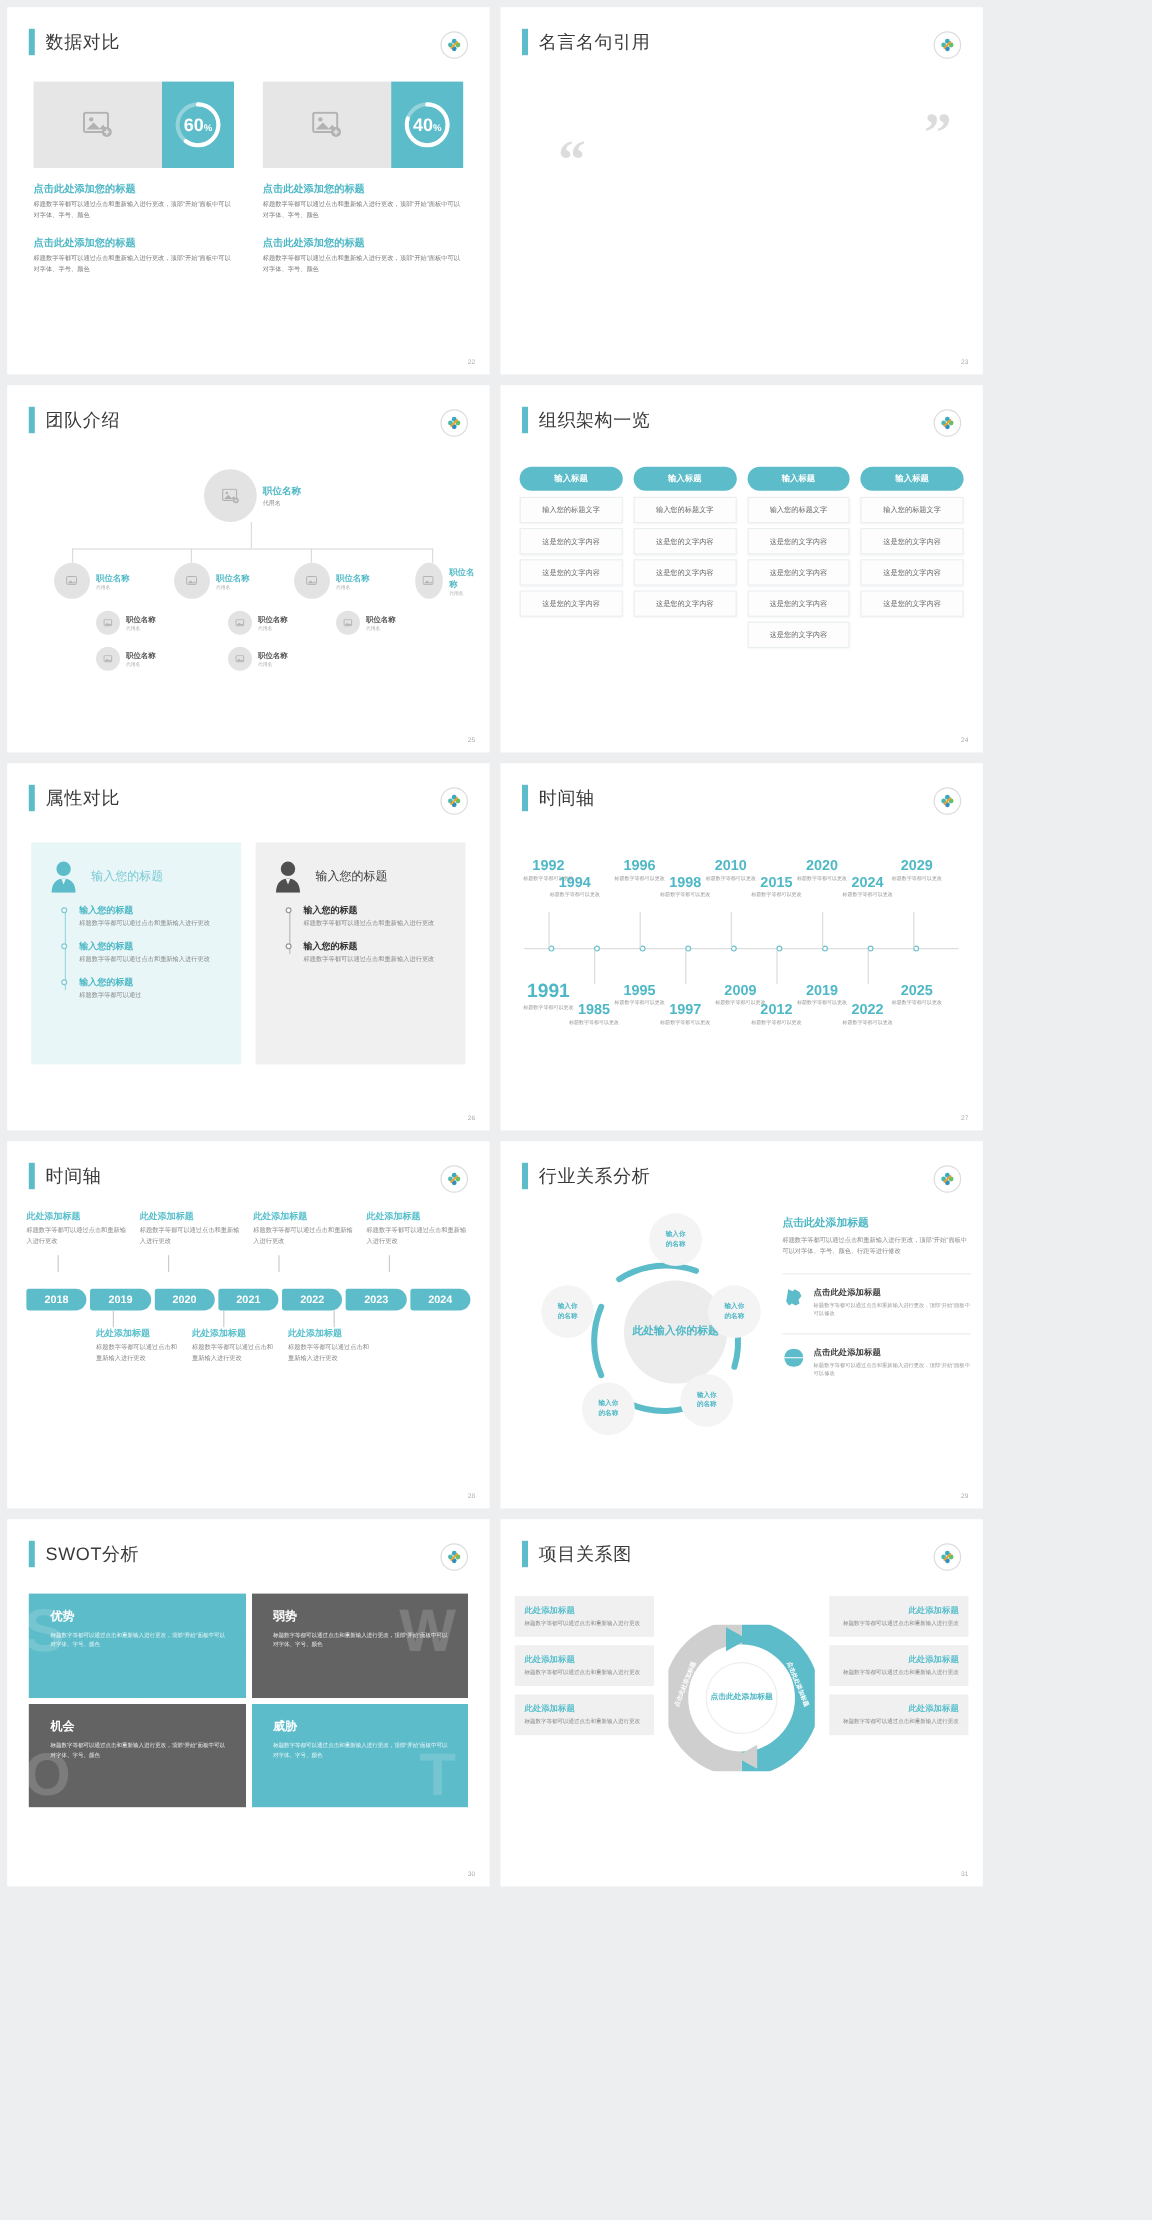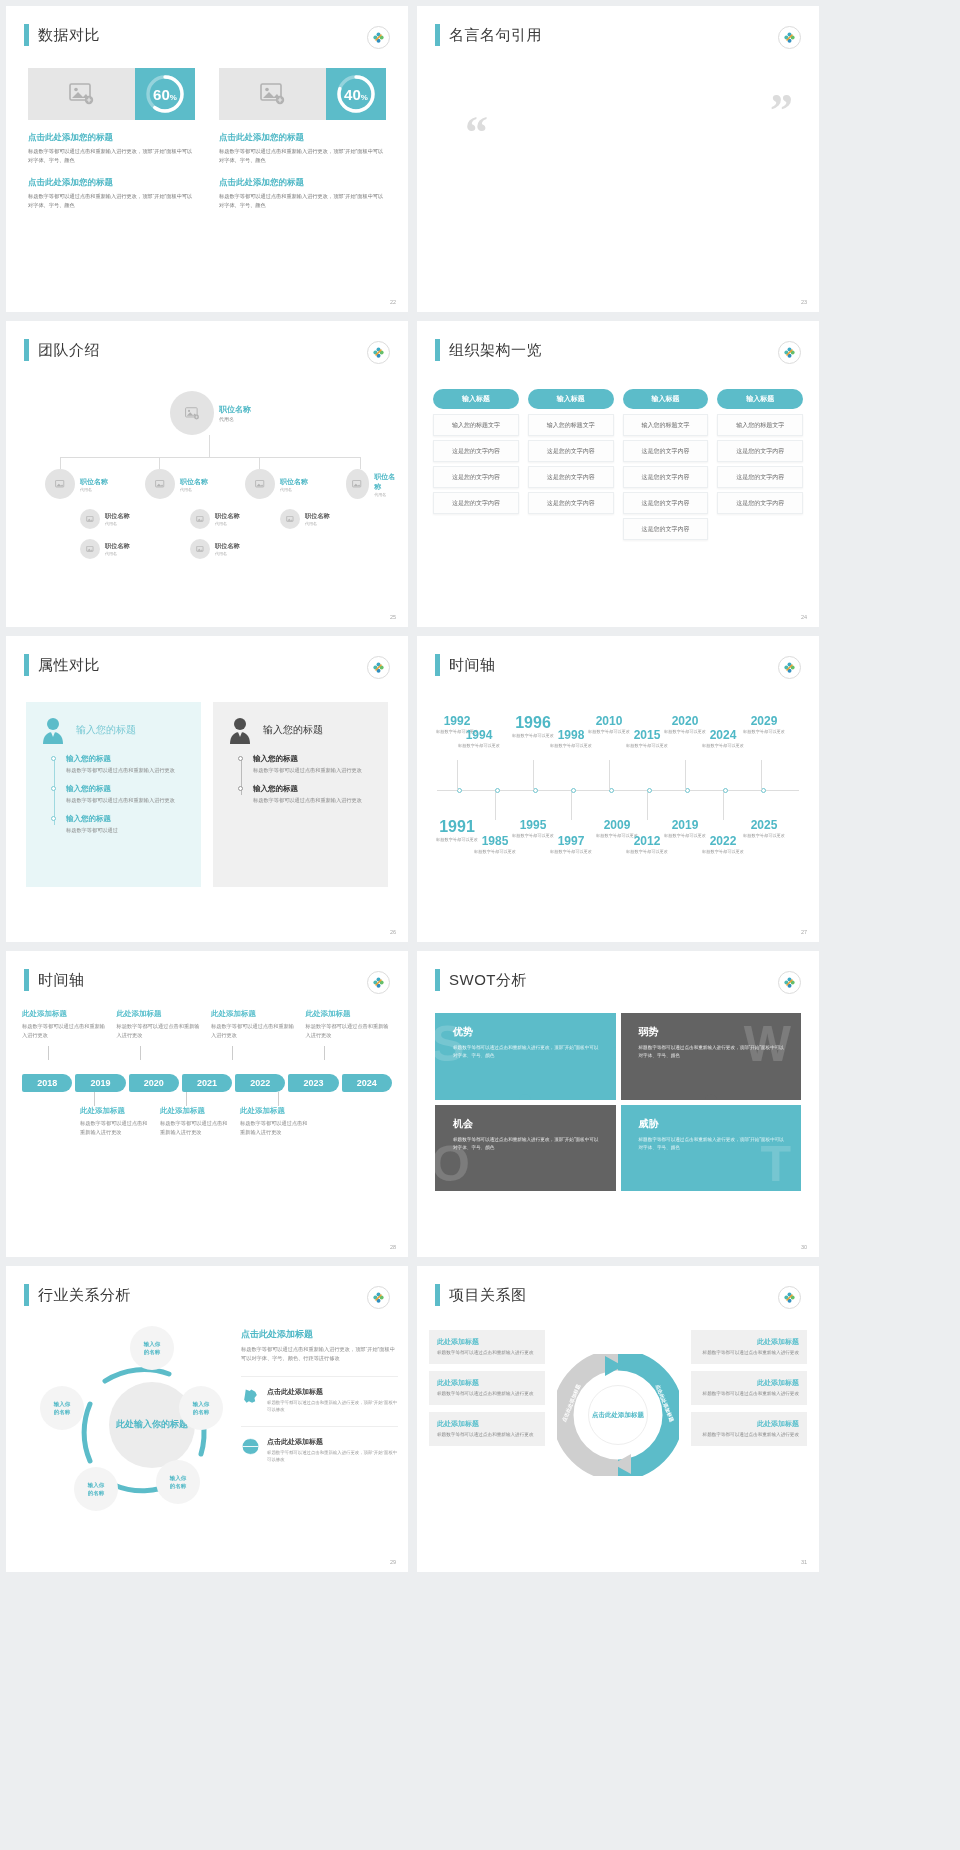--- a/index.html
+++ b/index.html
@@ -30,21 +30,21 @@
     width: 23px; height: 23px; border-radius: 50%;
     border: 1px solid #dcdcdc; background: #fff;
     display: flex; align-items: center; justify-content: center;
   }
   .logo svg { width: 15px; height: 15px; }
   .pgnum { position: absolute; bottom: 7px; right: 12px; font-size: 5.5px; color: #aaa; }
 
   
   .dc-wrap { position: absolute; top: 62px; left: 22px; right: 22px; display: flex; gap: 24px; }
   .dc-col { flex: 1; }
-  .dc-img { height: 52px; display: flex; }
+  .dc-img { height: 72px; display: flex; }
   .dc-left { flex: 1; background: #e6e6e6; display: flex; align-items: center; justify-content: center; }
   .dc-right { width: 60px; background: #5cbcc9; display: flex; align-items: center; justify-content: center; position: relative; }
   .dc-pct { position: absolute; font-size: 15px; color: #fff; font-weight: bold; }
   .dc-pct small { font-size: 8px; }
   .dc-block { margin-top: 12px; }
   .dc-h { font-size: 8.5px; font-weight: bold; color: #4fb8c6; margin-bottom: 3px; }
   .dc-p { font-size: 5.2px; color: #777; line-height: 1.75; }
 
   
   .q-wrap { position: absolute; top: 110px; left: 48px; right: 40px; display: flex; }
@@ -598,21 +598,21 @@
 
       <div class="tz-item" style="left:3px;top:20px;">
           <div class="tz-y" style="font-size:12px;">1992</div>
           <div class="tz-d">标题数字等都可以更改</div>
         </div>
       <div class="tz-item" style="left:25px;top:34px;">
           <div class="tz-y" style="font-size:12px;">1994</div>
           <div class="tz-d">标题数字等都可以更改</div>
         </div>
       <div class="tz-item" style="left:79px;top:20px;">
-          <div class="tz-y" style="font-size:16px;">1996</div>
+          <div class="tz-y" style="font-size:12px;">1996</div>
           <div class="tz-d">标题数字等都可以更改</div>
         </div>
       <div class="tz-item" style="left:117px;top:34px;">
           <div class="tz-y" style="font-size:12px;">1998</div>
           <div class="tz-d">标题数字等都可以更改</div>
         </div>
       <div class="tz-item" style="left:155px;top:20px;">
           <div class="tz-y" style="font-size:12px;">2010</div>
           <div class="tz-d">标题数字等都可以更改</div>
         </div>
@@ -742,67 +742,20 @@
           <div class="tb-p">标题数字等都可以通过点击和重新输入进行更改</div>
         </div>
         <div class="tb-cell">
           <div class="tb-h">此处添加标题</div>
           <div class="tb-p">标题数字等都可以通过点击和重新输入进行更改</div>
         </div>
         <div class="tb-cell"></div>
       </div>
     </div>
     <div class="pgnum">28</div>
-  </div>
-
-  <div class="slide">
-    <div class="s-head">
-      <div class="s-bar"></div>
-      <div class="s-title">SWOT分析</div>
-    </div>
-    <div class="logo">
-      <svg viewBox="0 0 24 24">
-          <g>
-            <circle cx="12" cy="7" r="3.2" fill="#3aa9c4"></circle>
-            <circle cx="7" cy="12" r="3.2" fill="#4bb8ae"></circle>
-            <circle cx="17" cy="12" r="3.2" fill="#66bf6a"></circle>
-            <circle cx="12" cy="17" r="3.2" fill="#2f8fc0"></circle>
-            <path d="M8 16 L16 8" stroke="#f0a030" stroke-width="2.4" fill="none" stroke-linecap="round"></path>
-          </g>
-        </svg>
-    </div>
-    <div class="sw">
-      <div class="sw-grid">
-        <div class="sw-cell sw-teal">
-          <div class="sw-letter" style="left:-4px;top:6px;">S</div>
-          <div class="sw-h">优势</div>
-          <div class="sw-p">标题数字等都可以通过点击和重新输入进行更改，顶部“开始”面板中可以对字体、字号、颜色</div>
-          <div class="sw-knob" style="right:-6px;top:34px;width:12px;height:12px;background:#5cbcc9;"></div>
-          <div class="sw-knob" style="left:50%;bottom:-6px;margin-left:-6px;width:12px;height:12px;background:#5cbcc9;"></div>
-        </div>
-        <div class="sw-cell sw-gray">
-          <div class="sw-letter" style="right:10px;top:6px;">W</div>
-          <div class="sw-h">弱势</div>
-          <div class="sw-p">标题数字等都可以通过点击和重新输入进行更改，顶部“开始”面板中可以对字体、字号、颜色</div>
-          <div class="sw-knob" style="left:50%;bottom:-6px;margin-left:-6px;width:12px;height:12px;background:#636363;"></div>
-        </div>
-        <div class="sw-cell sw-gray">
-          <div class="sw-letter" style="left:-4px;bottom:2px;">O</div>
-          <div class="sw-h">机会</div>
-          <div class="sw-p">标题数字等都可以通过点击和重新输入进行更改，顶部“开始”面板中可以对字体、字号、颜色</div>
-          <div class="sw-knob" style="right:-6px;top:34px;width:12px;height:12px;background:#636363;"></div>
-        </div>
-        <div class="sw-cell sw-teal">
-          <div class="sw-letter" style="right:10px;bottom:2px;">T</div>
-          <div class="sw-h">威胁</div>
-          <div class="sw-p">标题数字等都可以通过点击和重新输入进行更改，顶部“开始”面板中可以对字体、字号、颜色</div>
-        </div>
-      </div>
-    </div>
-    <div class="pgnum">30</div>
   </div>
 
   <div class="slide">
     <div class="s-head">
       <div class="s-bar"></div>
       <div class="s-title">行业关系分析</div>
     </div>
     <div class="logo">
       <svg viewBox="0 0 24 24">
           <g>
@@ -869,33 +822,80 @@
           </div>
         </div>
       </div>
     </div>
     <div class="pgnum">29</div>
   </div>
 
   <div class="slide">
     <div class="s-head">
       <div class="s-bar"></div>
-      <div class="s-title">项目关系图</div>
+      <div class="s-title">SWOT分析</div>
     </div>
     <div class="logo">
       <svg viewBox="0 0 24 24">
           <g>
             <circle cx="12" cy="7" r="3.2" fill="#3aa9c4"></circle>
             <circle cx="7" cy="12" r="3.2" fill="#4bb8ae"></circle>
             <circle cx="17" cy="12" r="3.2" fill="#66bf6a"></circle>
             <circle cx="12" cy="17" r="3.2" fill="#2f8fc0"></circle>
             <path d="M8 16 L16 8" stroke="#f0a030" stroke-width="2.4" fill="none" stroke-linecap="round"></path>
           </g>
         </svg>
     </div>
+    <div class="sw">
+      <div class="sw-grid">
+        <div class="sw-cell sw-teal">
+          <div class="sw-letter" style="left:-4px;top:6px;">S</div>
+          <div class="sw-h">优势</div>
+          <div class="sw-p">标题数字等都可以通过点击和重新输入进行更改，顶部“开始”面板中可以对字体、字号、颜色</div>
+          <div class="sw-knob" style="right:-6px;top:34px;width:12px;height:12px;background:#5cbcc9;"></div>
+          <div class="sw-knob" style="left:50%;bottom:-6px;margin-left:-6px;width:12px;height:12px;background:#5cbcc9;"></div>
+        </div>
+        <div class="sw-cell sw-gray">
+          <div class="sw-letter" style="right:10px;top:6px;">W</div>
+          <div class="sw-h">弱势</div>
+          <div class="sw-p">标题数字等都可以通过点击和重新输入进行更改，顶部“开始”面板中可以对字体、字号、颜色</div>
+          <div class="sw-knob" style="left:50%;bottom:-6px;margin-left:-6px;width:12px;height:12px;background:#636363;"></div>
+        </div>
+        <div class="sw-cell sw-gray">
+          <div class="sw-letter" style="left:-4px;bottom:2px;">O</div>
+          <div class="sw-h">机会</div>
+          <div class="sw-p">标题数字等都可以通过点击和重新输入进行更改，顶部“开始”面板中可以对字体、字号、颜色</div>
+          <div class="sw-knob" style="right:-6px;top:34px;width:12px;height:12px;background:#636363;"></div>
+        </div>
+        <div class="sw-cell sw-teal">
+          <div class="sw-letter" style="right:10px;bottom:2px;">T</div>
+          <div class="sw-h">威胁</div>
+          <div class="sw-p">标题数字等都可以通过点击和重新输入进行更改，顶部“开始”面板中可以对字体、字号、颜色</div>
+        </div>
+      </div>
+    </div>
+    <div class="pgnum">30</div>
+  </div>
+
+  <div class="slide">
+    <div class="s-head">
+      <div class="s-bar"></div>
+      <div class="s-title">项目关系图</div>
+    </div>
+    <div class="logo">
+      <svg viewBox="0 0 24 24">
+          <g>
+            <circle cx="12" cy="7" r="3.2" fill="#3aa9c4"></circle>
+            <circle cx="7" cy="12" r="3.2" fill="#4bb8ae"></circle>
+            <circle cx="17" cy="12" r="3.2" fill="#66bf6a"></circle>
+            <circle cx="12" cy="17" r="3.2" fill="#2f8fc0"></circle>
+            <path d="M8 16 L16 8" stroke="#f0a030" stroke-width="2.4" fill="none" stroke-linecap="round"></path>
+          </g>
+        </svg>
+    </div>
     <div class="pr">
       <div class="pr-side" style="left:0;top:8px;">
         <div class="pr-card">
           <div class="pr-ch">此处添加标题</div>
           <div class="pr-cp">标题数字等都可以通过点击和重新输入进行更改</div>
         </div>
         <div class="pr-card">
           <div class="pr-ch">此处添加标题</div>
           <div class="pr-cp">标题数字等都可以通过点击和重新输入进行更改</div>
         </div>

